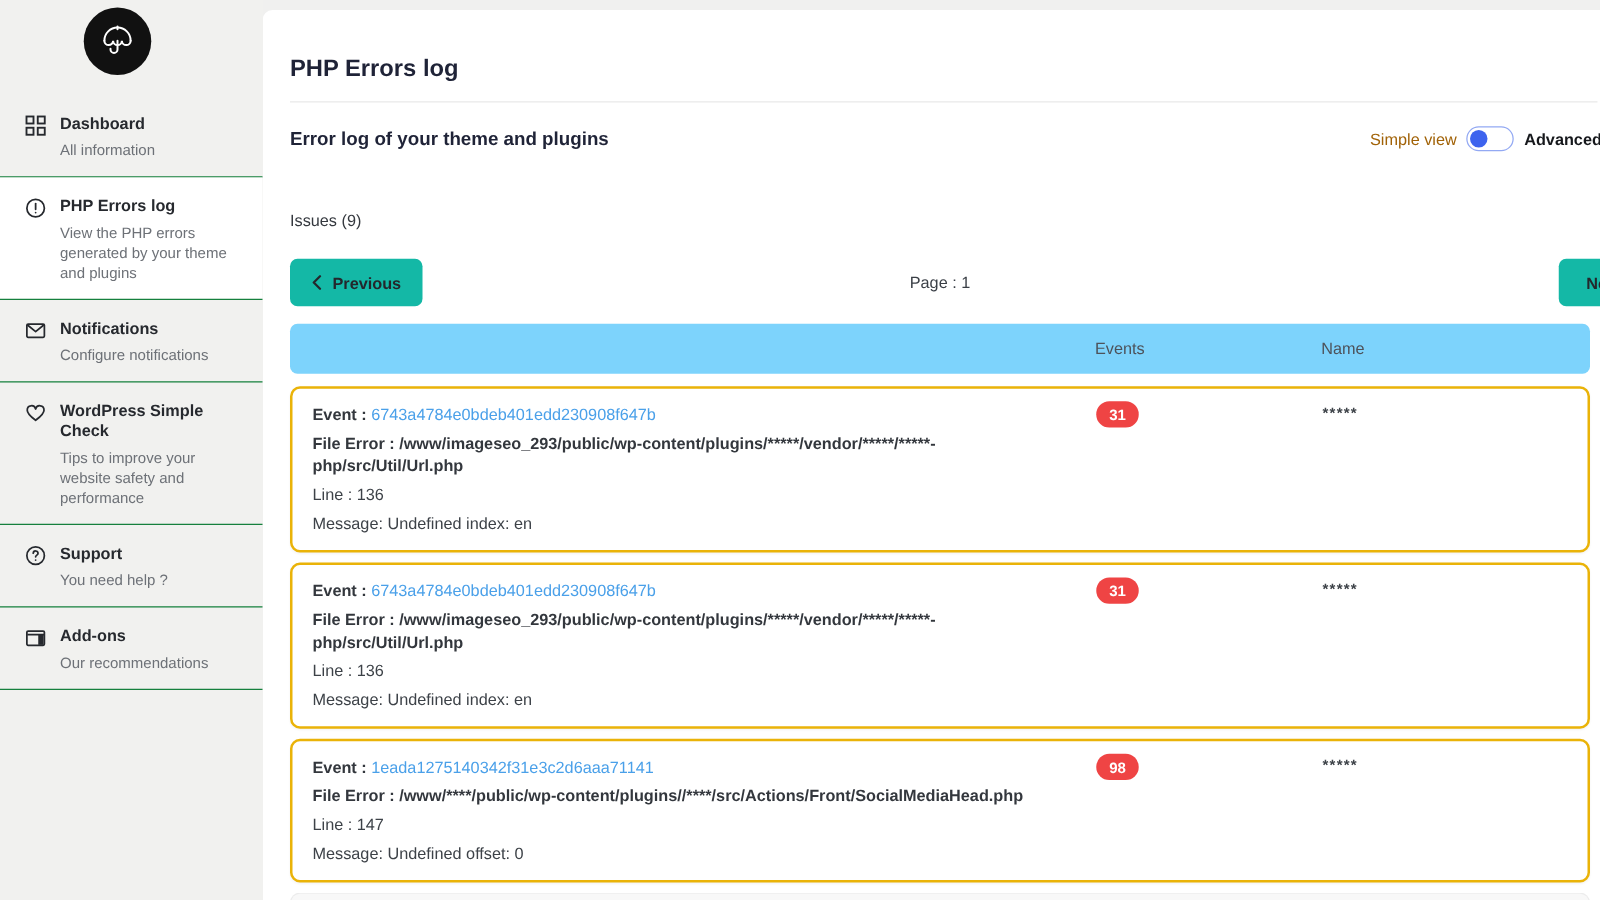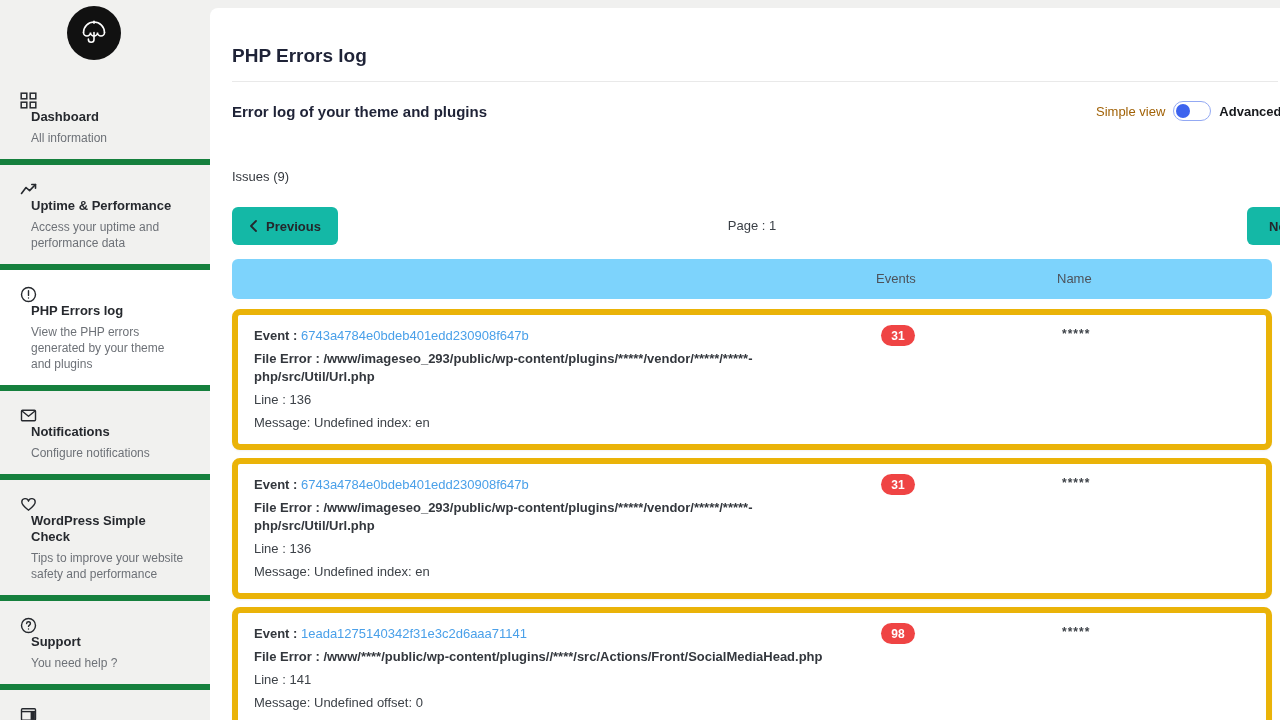--- a/index.html
+++ b/index.html
@@ -4,21 +4,21 @@
 <style>
   * { margin:0; padding:0; box-sizing:border-box; }
   html,body { width:1280px; height:720px; overflow:hidden; }
   body { font-family:"Liberation Sans", sans-serif; background:#f0f0ef; color:#3d4248; }
 
   
   .sidebar { position:fixed; left:0; top:0; width:210px; height:720px; background:#f1f1ef; z-index:2; }
   .logo-wrap { height:76px; padding-top:6px; }
   .logo-circle { width:54px; height:54px; border-radius:50%; background:#111111; margin-left:67px;
                  display:flex; align-items:center; justify-content:center; }
-  .side-item { display:flex; padding:15px 14px 13px 20px; border-bottom:6px solid #15803d; cursor:pointer;flex-direction:column; }
+  .side-item { display:flex; padding:15px 14px 13px 20px; border-bottom:1px solid #15803d; cursor:pointer; }
   .side-item.active { background:#ffffff; }
   .side-icon { width:17px; height:17px; flex:0 0 17px; margin-top:1px; color:#26292e; }
   .side-icon svg { display:block; }
   .side-txt { margin-left:11px; width:154px; }
   .side-title { font-size:13px; font-weight:bold; color:#26292e; line-height:16px; }
   .side-sub { font-size:12px; color:#6d7177; line-height:16px; margin-top:5px; }
 
   
   .panel { position:absolute; left:210px; top:8px; width:1070px; height:712px;
            background:#ffffff; border-top-left-radius:8px; padding-left:22px; }
@@ -44,21 +44,21 @@
   .page-indicator { position:absolute; left:0; right:0; top:0; text-align:center; line-height:38px;
                     font-size:13px; color:#3a3f46; }
   .btn-next { position:absolute; left:1015px; top:0; width:110px; justify-content:flex-start; padding-left:22px; }
 
   .thead { position:relative; margin-top:14px; width:1040px; height:40px; background:#7dd3fc; border-radius:6px; }
   .th { position:absolute; top:0; line-height:40px; font-size:13px; color:#4d525a; }
   .th-events { left:644px; }
   .th-name { left:825px; }
 
   .card { position:relative; margin-top:10px; width:1040px; background:#ffffff;
-          border:6px solid #eab308; border-radius:8px; box-shadow:0 1px 2px rgba(16,24,40,.05);
+          border:2px solid #eab308; border-radius:8px; box-shadow:0 1px 2px rgba(16,24,40,.05);
           padding:12px 16px; }
   .card + .card { margin-top:8px; }
   .info { width:618px; font-size:13px; line-height:18px; }
   .info p { margin-bottom:5px; }
   .info p:last-child { margin-bottom:0; }
   .lbl-b { font-weight:bold; color:#33373d; }
   .event-link { color:#4aa0e9; text-decoration:none; cursor:pointer; }
   .file-line { font-weight:bold; color:#33373d; overflow-wrap:normal; }
   .plain { color:#3d4248; }
   .badge { position:absolute; left:643px; top:10px; min-width:34px; height:21px; padding:0 10px;
@@ -93,32 +93,20 @@
         <rect x="1.2" y="10.2" width="5.6" height="5.6"></rect>
           <rect x="10.2" y="10.2" width="5.6" height="5.6"></rect>
       </svg>
     </span>
     <div class="side-txt">
       <div class="side-title">Dashboard</div>
       <div class="side-sub">All information</div>
     </div>
   </div>
 
-  <div class="side-item">
-    <span class="side-icon">
-      <svg width="17" height="17" viewBox="0 0 17 17" fill="none" stroke="currentColor" stroke-width="1.6" stroke-linecap="round" stroke-linejoin="round">
-        <polyline points="1.5,12.5 6,6.5 9.6,9.6 15.5,3.5"></polyline>
-        <polyline points="11.8,3.5 15.5,3.5 15.5,7.2"></polyline>
-      </svg>
-    </span>
-    <div class="side-txt">
-      <div class="side-title">Uptime &amp; Performance</div>
-      <div class="side-sub">Access your uptime and performance data</div>
-    </div>
-  </div>
 
   <div class="side-item active">
     <span class="side-icon">
       <svg width="17" height="17" viewBox="0 0 17 17" fill="none" stroke="currentColor" stroke-width="1.4" stroke-linecap="round">
         <circle cx="8.5" cy="8.5" r="7"></circle>
         <line x1="8.5" y1="4.8" x2="8.5" y2="9.4"></line>
         <circle cx="8.5" cy="12" r="0.7" fill="currentColor" stroke="none"></circle>
       </svg>
     </span>
     <div class="side-txt">
@@ -246,21 +234,21 @@
     <span class="name-cell">*****</span>
   </div>
 
   <div class="card">
     <div class="info">
       <p><span class="lbl-b">Event :</span>
          <a class="event-link">1eada1275140342f31e3c2d6aaa71141</a></p>
       <p class="file-line" style="white-space:nowrap;"><span>File Error :</span>
          <span>/www/****/public/wp-content/plugins//****/src/Actions/Front/SocialMediaHead.php</span></p>
       <p class="plain"><span>Line :</span>
-         <span>141</span></p>
+         <span>147</span></p>
       <p class="plain"><span>Message:</span>
          <span>Undefined offset: 0</span></p>
     </div>
     <span class="badge">98</span>
     <span class="name-cell">*****</span>
   </div>
 
   <div class="stub-card"></div>
 </main>
 

